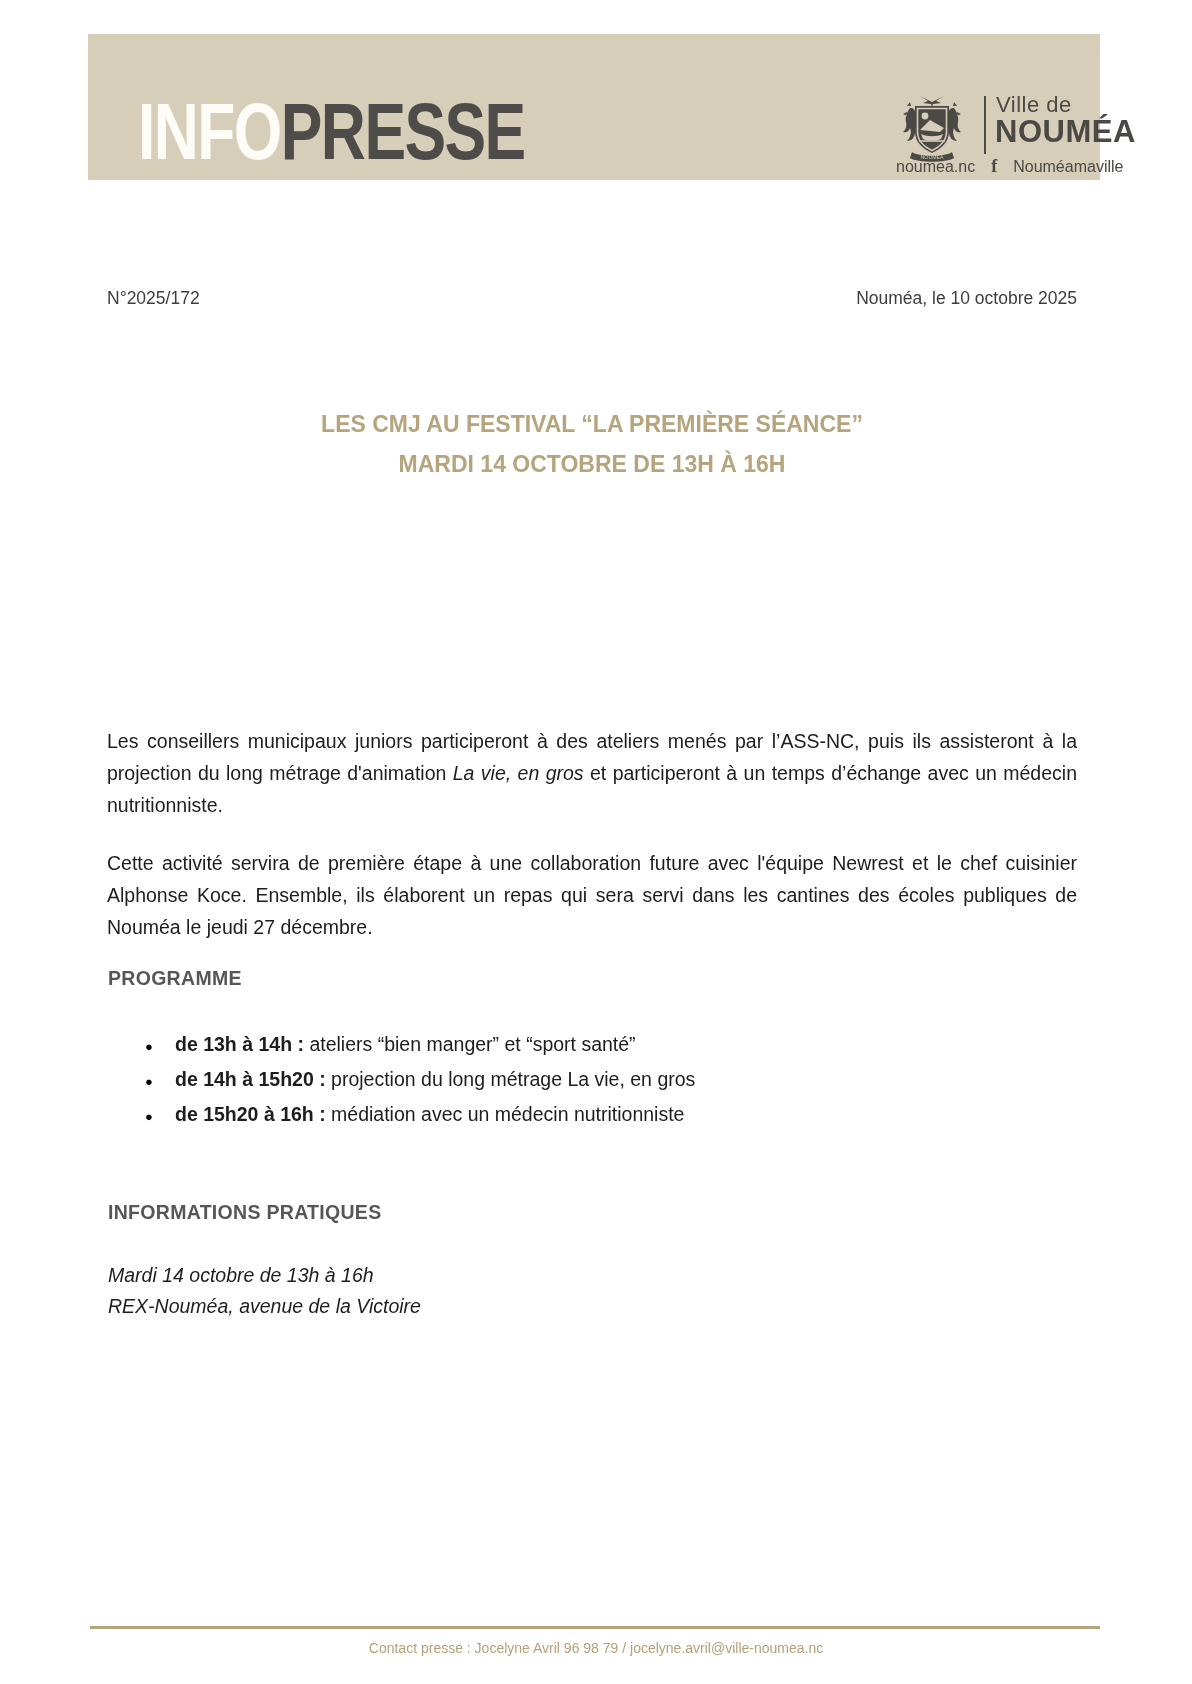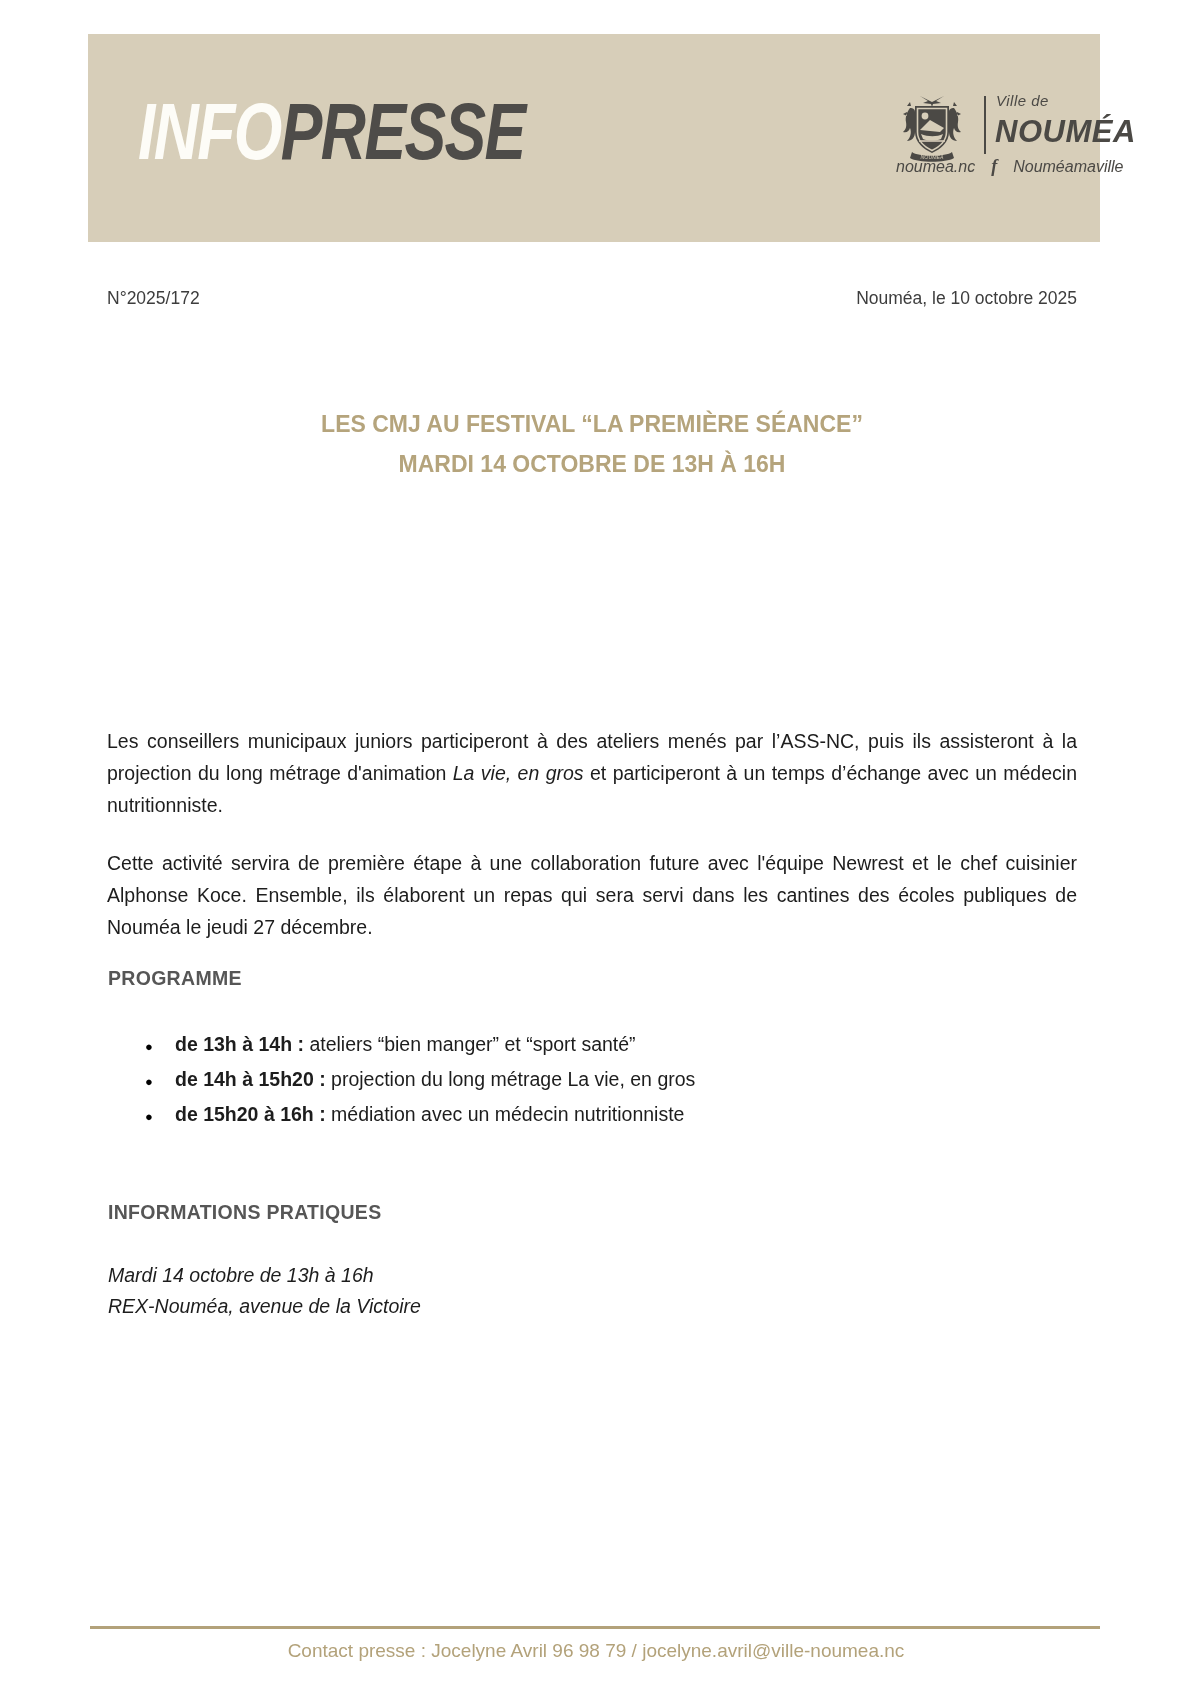--- a/index.html
+++ b/index.html
@@ -6,36 +6,35 @@
   .page{
     position:relative;
     width:1192px;height:1684px;
     background:#ffffff;
     font-family:"Liberation Sans", sans-serif;
     color:#1d1d1d;
     overflow:hidden;
   }
   
   .band{
-    position:absolute;left:88px;top:34px;width:1012px;height:208px;
+    position:absolute;left:88px;top:34px;width:1012px;height:146px;
     background:#d7ceb9;
-    font-style:italic;
   }
   .infopresse{
     position:absolute;left:50px;top:58px;
     font-size:80px;font-weight:700;letter-spacing:-2px;line-height:1;
     transform:scaleX(.78);transform-origin:left top;
     white-space:nowrap;
   }
   .infopresse .info{color:#fdfcf7;}
   .infopresse .presse{color:#4e4c49;}
   .brand{position:absolute;left:700px;top:0;width:312px;height:194px;color:#4b4945;}
   .crest{position:absolute;left:110px;top:60px;width:68px;height:72px;}
   .brand-divider{position:absolute;left:196px;top:62px;width:2px;height:58px;background:#4b4945;}
-  .brand-villede{position:absolute;left:208px;top:58px;font-size:15px;font-weight:400;letter-spacing:.5px;text-align:center;}
+  .brand-villede{position:absolute;left:208px;top:58px;font-size:22px;font-weight:400;letter-spacing:.5px;text-align:center;}
   .brand-noumea{position:absolute;left:207px;top:80px;font-size:31px;font-weight:700;letter-spacing:.5px;}
   .brand-social{
     position:absolute;left:92px;top:122px;width:230px;
     display:flex;align-items:center;gap:16px;
     font-size:16px;white-space:nowrap;
   }
   .plane-icon{display:inline-block;width:16px;height:14px;}
   .fb-icon{font-weight:700;font-size:18px;font-family:"Liberation Serif", serif;}
   
   .meta-row{
@@ -71,21 +70,21 @@
   .prog-time{font-weight:700;white-space:pre;}
   .prog-text{white-space:pre-wrap;}
   .infos-lines{
     position:absolute;left:108px;top:1260px;width:900px;
     font-size:19.5px;line-height:31px;font-style:italic;color:#1d1d1d;
   }
   
   .footer-rule{position:absolute;left:90px;top:1626px;width:1010px;height:3px;background:#b3a27a;}
   .footer-text{
     position:absolute;left:0;top:1640px;width:1192px;
-    text-align:center;font-size:19px;color:#b3a27a;
+    text-align:center;font-size:14px;color:#b3a27a;
   }
 </style>
 </head>
 <body>
 
 <div class="page">
 
   <div class="band">
     <div class="infopresse">
       <span class="info">INFO</span><span class="presse">PRESSE</span>

